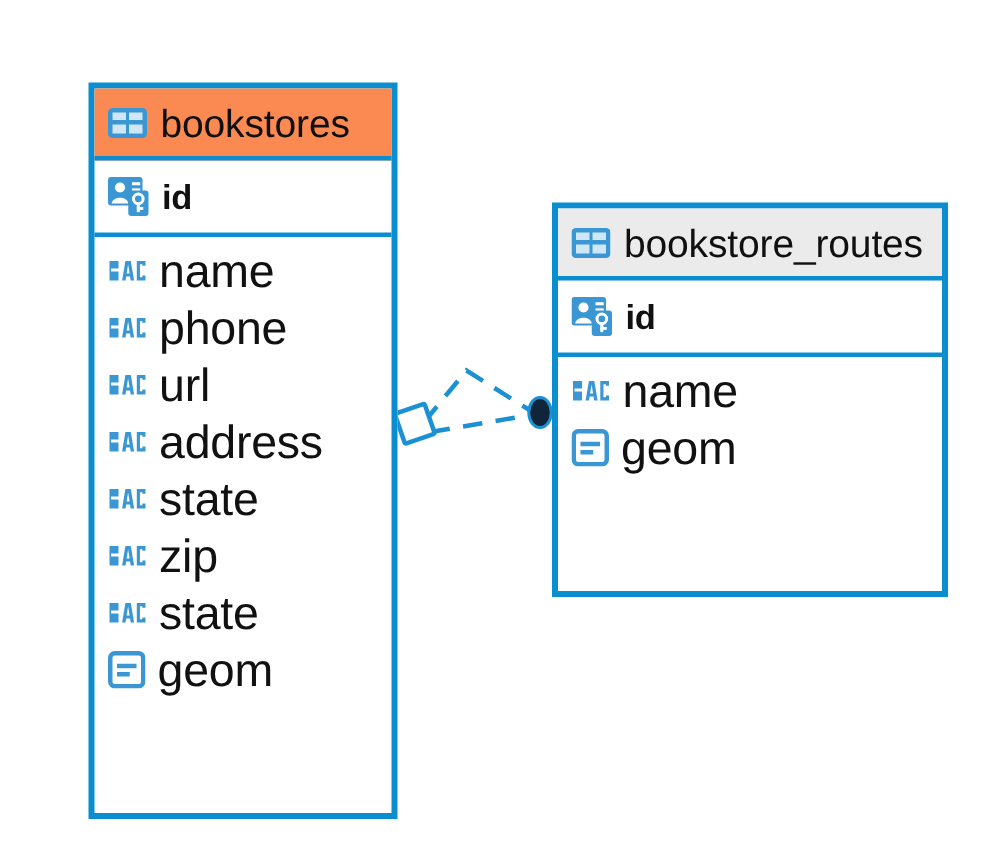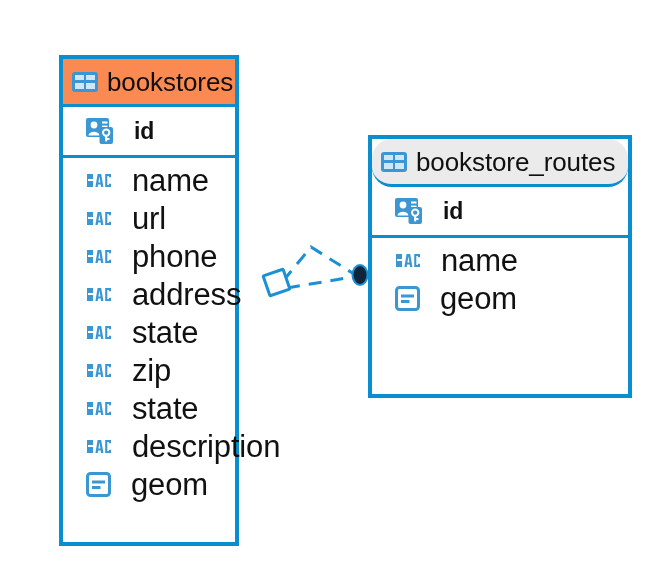--- a/index.html
+++ b/index.html
@@ -36,62 +36,62 @@
   
   .entity {
     position: absolute;
     box-sizing: border-box;
     border: 4px solid #0a8ed0;
     background: #ffffff;
   }
   #entity-bookstores {
     left: 59px;
     top: 55px;
-    width: 180px;
+    width: 206px;
     height: 491px;
   }
   #entity-bookstore-routes {
     left: 368px;
     top: 135px;
     width: 264px;
     height: 263px;
   }
 
   .entity-header {
     box-sizing: border-box;
     display: flex;
     align-items: center;
     gap: 9px;
     padding: 0 9px;
     height: 48px;
     border-bottom: 3px solid #0a8ed0;
   }
   .entity-header.accent-orange { background: #fa8a52; }
-  .entity-header.accent-grey   { background: #ebebeb; border-radius: 20px; }
+  .entity-header.accent-grey   { background: #ebebeb; }
 
   .entity-title {
     font-size: 26px;
     color: #101010;
     line-height: 1;
     white-space: nowrap;
     letter-spacing: -0.1px;
   }
 
   
   .pk-section {
     box-sizing: border-box;
     border-bottom: 3px solid #0a8ed0;
   }
 
   .field-row {
     box-sizing: border-box;
     display: flex;
     align-items: center;
-    gap: 20px;
-    padding: 0 23px;
+    gap: 8px;
+    padding: 0 9px;
     height: 38px;
   }
   .pk-section .field-row { height: 48px; }
 
   .field-label {
     font-size: 31px;
     color: #111111;
     line-height: 1;
     white-space: nowrap;
     letter-spacing: -0.15px;
@@ -182,42 +182,42 @@
       </div>
 
       <div class="field-row">
         <span class="icon icon-abc">
           <svg viewBox="0 0 26 15" width="26" height="15">
             <path d="M1 14 L1 1 L7 1 L7 6 L2 6 L2 8 L7 8 L7 14 Z M3 3 L5.2 3 L5.2 4.4 L3 4.4 Z M3 9.8 L5.2 9.8 L5.2 12 L3 12 Z" fill="#3b97d3"></path>
             <path d="M9.4 14 L11.6 1 L15.2 1 L17.4 14 L15.1 14 L14.7 11.4 L12.1 11.4 L11.7 14 Z M12.4 9.4 L14.4 9.4 L13.4 3.4 Z" fill="#3b97d3"></path>
             <path d="M19.2 1 L25 1 L25 4.2 L22.9 4.2 L22.9 3.1 L21.3 3.1 L21.3 11.9 L22.9 11.9 L22.9 10.7 L25 10.7 L25 14 L19.2 14 Z" fill="#3b97d3"></path>
           </svg>
         </span>
+        <span class="field-label">phone</span>
+      </div>
+
+      <div class="field-row">
+        <span class="icon icon-abc">
+          <svg viewBox="0 0 26 15" width="26" height="15">
+            <path d="M1 14 L1 1 L7 1 L7 6 L2 6 L2 8 L7 8 L7 14 Z M3 3 L5.2 3 L5.2 4.4 L3 4.4 Z M3 9.8 L5.2 9.8 L5.2 12 L3 12 Z" fill="#3b97d3"></path>
+            <path d="M9.4 14 L11.6 1 L15.2 1 L17.4 14 L15.1 14 L14.7 11.4 L12.1 11.4 L11.7 14 Z M12.4 9.4 L14.4 9.4 L13.4 3.4 Z" fill="#3b97d3"></path>
+            <path d="M19.2 1 L25 1 L25 4.2 L22.9 4.2 L22.9 3.1 L21.3 3.1 L21.3 11.9 L22.9 11.9 L22.9 10.7 L25 10.7 L25 14 L19.2 14 Z" fill="#3b97d3"></path>
+          </svg>
+        </span>
         <span class="field-label">url</span>
       </div>
 
       <div class="field-row">
         <span class="icon icon-abc">
           <svg viewBox="0 0 26 15" width="26" height="15">
             <path d="M1 14 L1 1 L7 1 L7 6 L2 6 L2 8 L7 8 L7 14 Z M3 3 L5.2 3 L5.2 4.4 L3 4.4 Z M3 9.8 L5.2 9.8 L5.2 12 L3 12 Z" fill="#3b97d3"></path>
             <path d="M9.4 14 L11.6 1 L15.2 1 L17.4 14 L15.1 14 L14.7 11.4 L12.1 11.4 L11.7 14 Z M12.4 9.4 L14.4 9.4 L13.4 3.4 Z" fill="#3b97d3"></path>
             <path d="M19.2 1 L25 1 L25 4.2 L22.9 4.2 L22.9 3.1 L21.3 3.1 L21.3 11.9 L22.9 11.9 L22.9 10.7 L25 10.7 L25 14 L19.2 14 Z" fill="#3b97d3"></path>
           </svg>
         </span>
-        <span class="field-label">phone</span>
-      </div>
-
-      <div class="field-row">
-        <span class="icon icon-abc">
-          <svg viewBox="0 0 26 15" width="26" height="15">
-            <path d="M1 14 L1 1 L7 1 L7 6 L2 6 L2 8 L7 8 L7 14 Z M3 3 L5.2 3 L5.2 4.4 L3 4.4 Z M3 9.8 L5.2 9.8 L5.2 12 L3 12 Z" fill="#3b97d3"></path>
-            <path d="M9.4 14 L11.6 1 L15.2 1 L17.4 14 L15.1 14 L14.7 11.4 L12.1 11.4 L11.7 14 Z M12.4 9.4 L14.4 9.4 L13.4 3.4 Z" fill="#3b97d3"></path>
-            <path d="M19.2 1 L25 1 L25 4.2 L22.9 4.2 L22.9 3.1 L21.3 3.1 L21.3 11.9 L22.9 11.9 L22.9 10.7 L25 10.7 L25 14 L19.2 14 Z" fill="#3b97d3"></path>
-          </svg>
-        </span>
         <span class="field-label">address</span>
       </div>
 
 
       <div class="field-row">
         <span class="icon icon-abc">
           <svg viewBox="0 0 26 15" width="26" height="15">
             <path d="M1 14 L1 1 L7 1 L7 6 L2 6 L2 8 L7 8 L7 14 Z M3 3 L5.2 3 L5.2 4.4 L3 4.4 Z M3 9.8 L5.2 9.8 L5.2 12 L3 12 Z" fill="#3b97d3"></path>
             <path d="M9.4 14 L11.6 1 L15.2 1 L17.4 14 L15.1 14 L14.7 11.4 L12.1 11.4 L11.7 14 Z M12.4 9.4 L14.4 9.4 L13.4 3.4 Z" fill="#3b97d3"></path>
             <path d="M19.2 1 L25 1 L25 4.2 L22.9 4.2 L22.9 3.1 L21.3 3.1 L21.3 11.9 L22.9 11.9 L22.9 10.7 L25 10.7 L25 14 L19.2 14 Z" fill="#3b97d3"></path>
@@ -241,30 +241,20 @@
         <span class="icon icon-abc">
           <svg viewBox="0 0 26 15" width="26" height="15">
             <path d="M1 14 L1 1 L7 1 L7 6 L2 6 L2 8 L7 8 L7 14 Z M3 3 L5.2 3 L5.2 4.4 L3 4.4 Z M3 9.8 L5.2 9.8 L5.2 12 L3 12 Z" fill="#3b97d3"></path>
             <path d="M9.4 14 L11.6 1 L15.2 1 L17.4 14 L15.1 14 L14.7 11.4 L12.1 11.4 L11.7 14 Z M12.4 9.4 L14.4 9.4 L13.4 3.4 Z" fill="#3b97d3"></path>
             <path d="M19.2 1 L25 1 L25 4.2 L22.9 4.2 L22.9 3.1 L21.3 3.1 L21.3 11.9 L22.9 11.9 L22.9 10.7 L25 10.7 L25 14 L19.2 14 Z" fill="#3b97d3"></path>
           </svg>
         </span>
         <span class="field-label">state</span>
       </div>
 
-      <div class="field-row">
-        <span class="icon icon-abc">
-          <svg viewBox="0 0 26 15" width="26" height="15">
-            <path d="M1 14 L1 1 L7 1 L7 6 L2 6 L2 8 L7 8 L7 14 Z M3 3 L5.2 3 L5.2 4.4 L3 4.4 Z M3 9.8 L5.2 9.8 L5.2 12 L3 12 Z" fill="#3b97d3"></path>
-            <path d="M9.4 14 L11.6 1 L15.2 1 L17.4 14 L15.1 14 L14.7 11.4 L12.1 11.4 L11.7 14 Z M12.4 9.4 L14.4 9.4 L13.4 3.4 Z" fill="#3b97d3"></path>
-            <path d="M19.2 1 L25 1 L25 4.2 L22.9 4.2 L22.9 3.1 L21.3 3.1 L21.3 11.9 L22.9 11.9 L22.9 10.7 L25 10.7 L25 14 L19.2 14 Z" fill="#3b97d3"></path>
-          </svg>
-        </span>
-        <span class="field-label">description</span>
-      </div>
 
       <div class="field-row">
         <span class="icon icon-geom">
           <svg viewBox="0 0 25 25" width="25" height="25">
             <rect x="1.5" y="1.5" width="22" height="22" rx="3" fill="#ffffff" stroke="#3b97d3" stroke-width="3"></rect>
             <rect x="6" y="8.5" width="13" height="3" fill="#3b97d3"></rect>
             <rect x="6" y="14" width="8.5" height="3" fill="#3b97d3"></rect>
           </svg>
         </span>
         <span class="field-label">geom</span>

